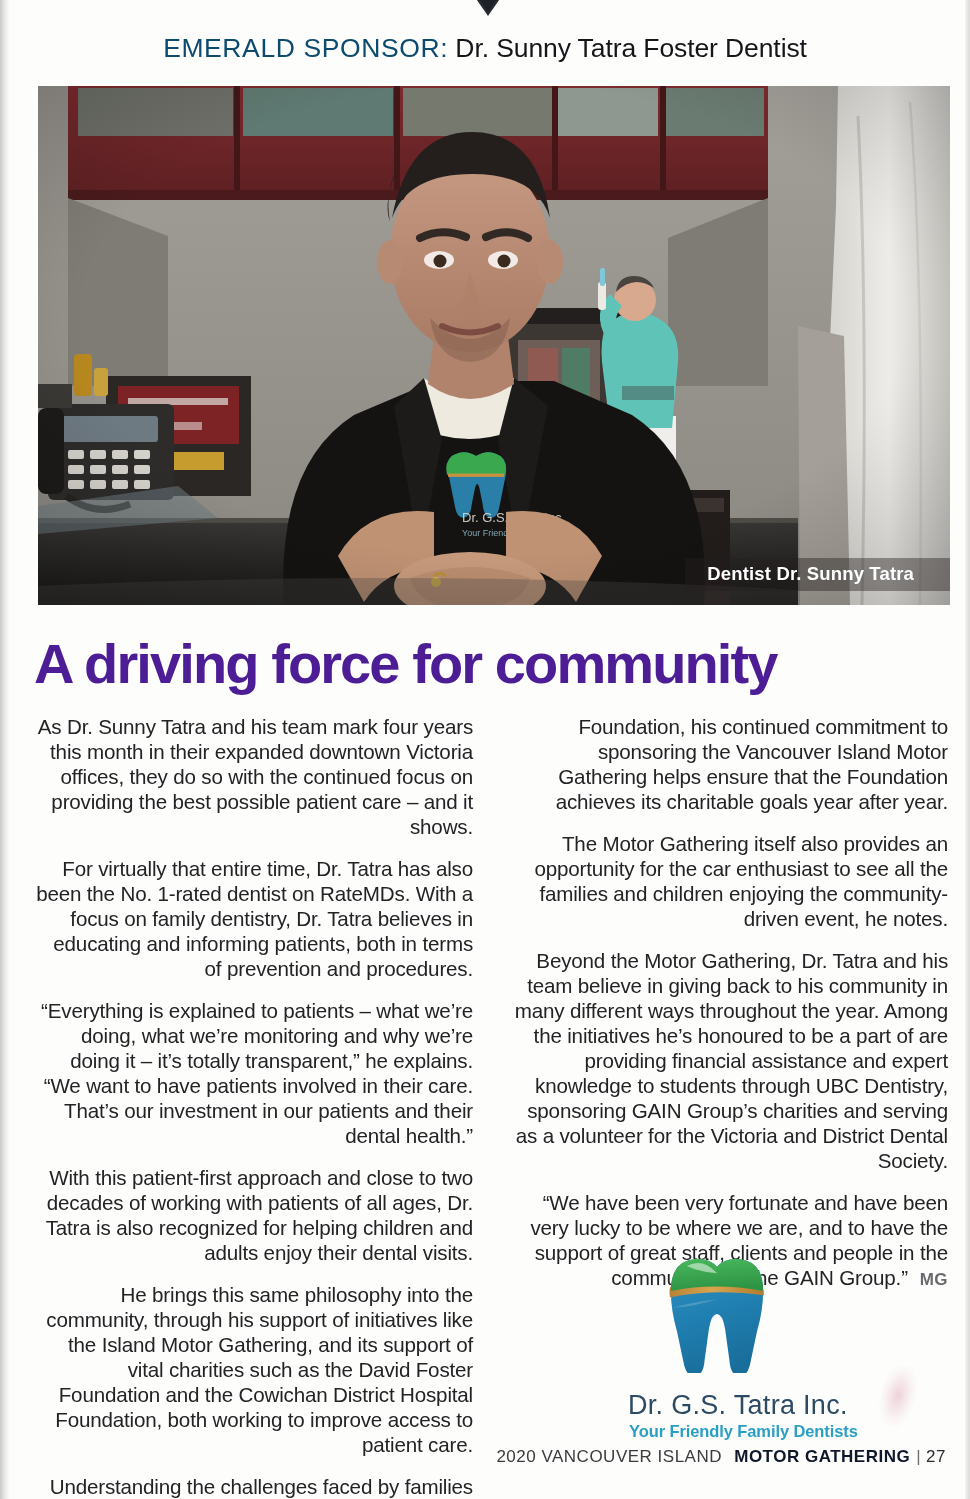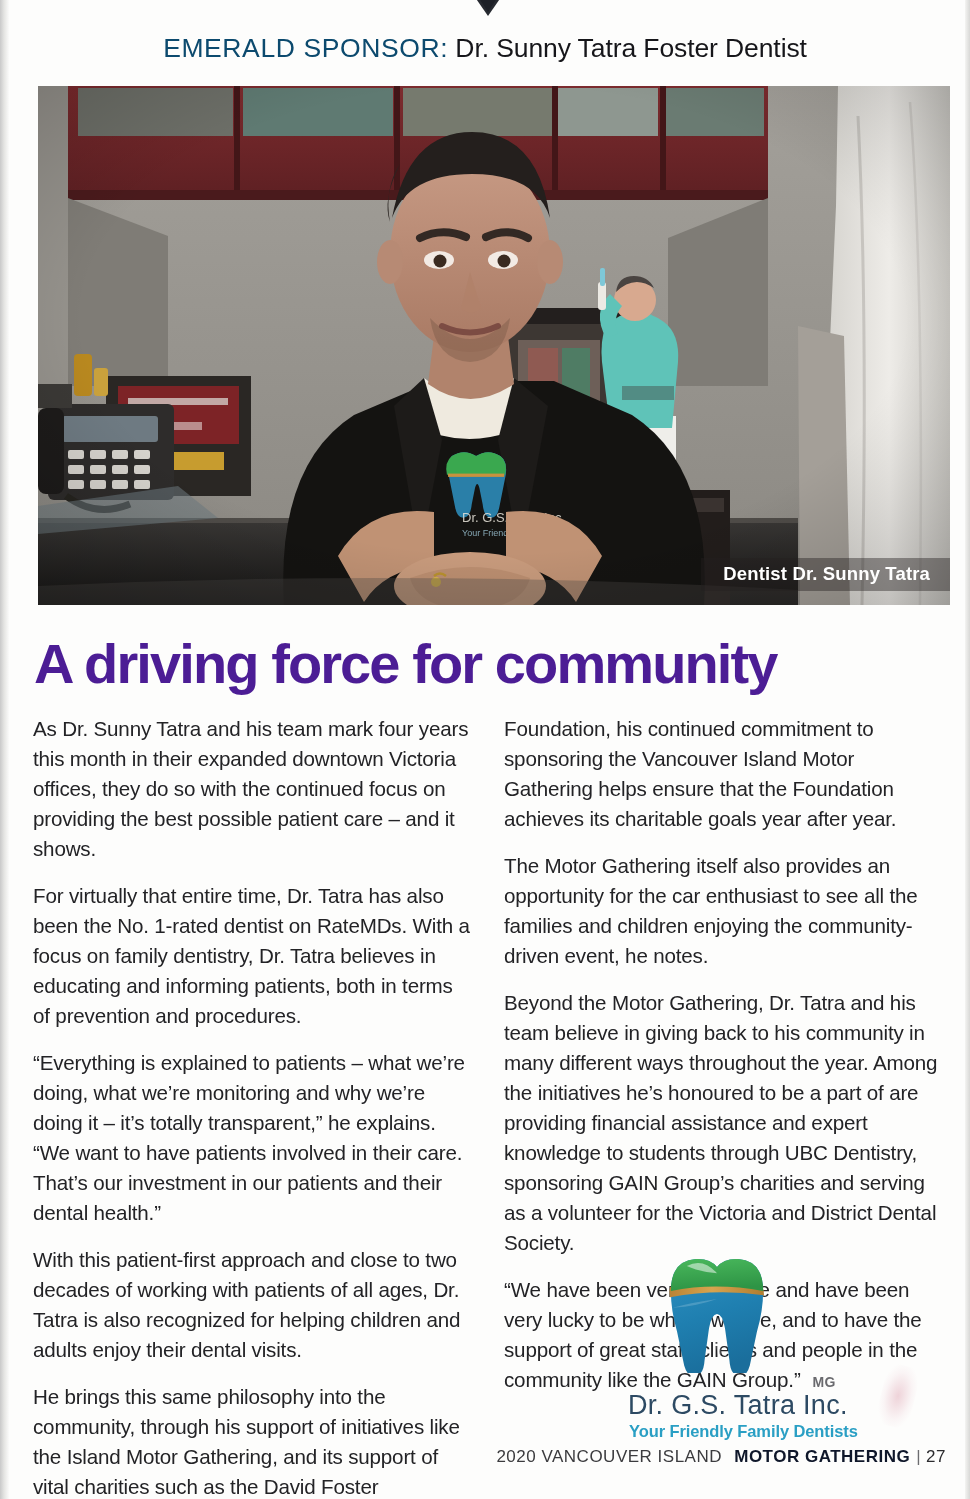--- a/index.html
+++ b/index.html
@@ -69,21 +69,21 @@
     left: 38px; top: 86px;
     width: 912px; height: 519px;
     overflow: hidden;
     background: #8e8b86;
   }
   .photo-svg { display: block; width: 912px; height: 519px; }
 
   .photo-caption {
     position: absolute;
     right: 0; bottom: 14px;
-    padding: 5px 20px 6px 22px;
+    padding: 5px 36px 6px 22px;
     color: #ffffff;
     font-size: 18.5px;
     font-weight: bold;
     letter-spacing: 0.15px;
     background: rgba(36,30,32,0.42);
     white-space: nowrap;
   }
 
   
   .headline {
@@ -102,29 +102,30 @@
   .col {
     position: absolute;
     top: 714px;
     width: 440px;
   }
   .col-left  { left: 33px; }
   .col-right { left: 504px; width: 444px; }
 
   .col p {
     font-size: 20.6px;
-    line-height: 30px;
+    line-height: 25px;
     color: #232326;
     margin-bottom: 17px;
     letter-spacing: -0.18px;
+    text-align: right;
   }
   .col p:last-child { margin-bottom: 0; }
 
   .endmark {
-    font-size: 14px;
+    font-size: 17px;
     font-weight: 600;
     letter-spacing: 0.4px;
     color: #6a6a6e;
     margin-left: 12px;
   }
 
   
   .logo-block {
     position: absolute;
     left: 600px; top: 1255px;

